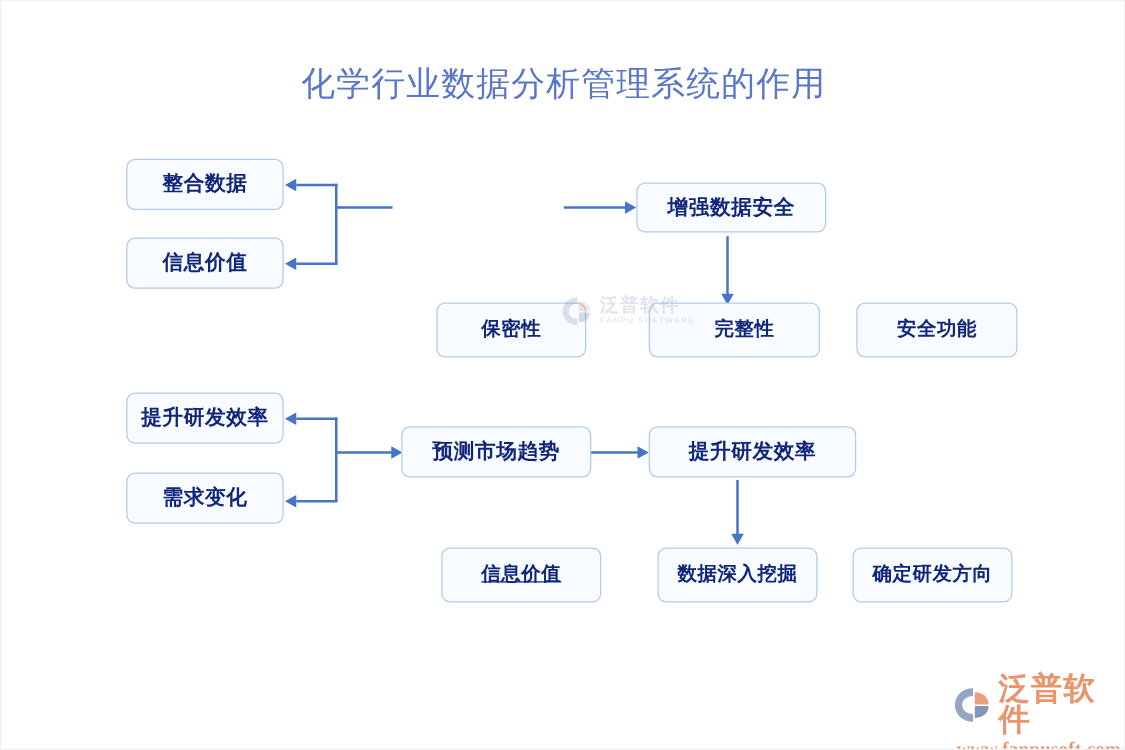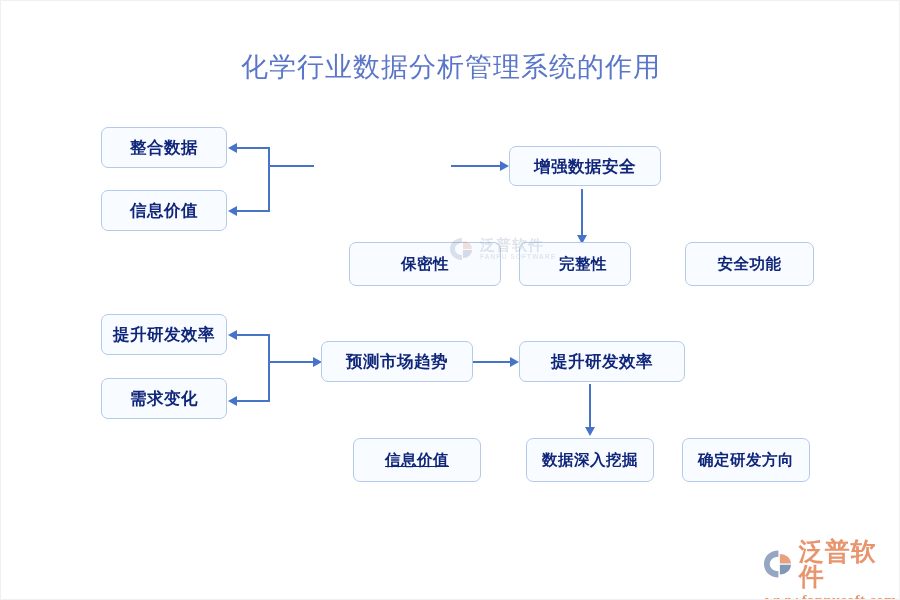--- a/index.html
+++ b/index.html
@@ -190,23 +190,23 @@
 
   <div class="node lg" style="left:100px; top:189px; width:126px; height:41px;">信息价值</div>
 
   <div class="node lg" style="left:100px; top:313px; width:126px; height:41px;">提升研发效率</div>
 
   <div class="node lg" style="left:100px; top:377px; width:126px; height:41px;">需求变化</div>
 
 
   <div class="node lg" style="left:508px; top:145px; width:152px; height:40px;">增强数据安全</div>
 
-  <div class="node md" style="left:348px; top:241px; width:152px; height:44px;">保密性</div>
-
-  <div class="node md" style="left:518px; top:241px; width:112px; height:44px;padding-left:16px;">完整性</div>
+  <div class="node md" style="left:348px; top:241px; width:120px; height:44px;">保密性</div>
+
+  <div class="node md" style="left:518px; top:241px; width:137px; height:44px;padding-left:16px;">完整性</div>
 
   <div class="node md" style="left:684px; top:241px; width:129px; height:44px;">安全功能</div>
 
   <div class="node lg" style="left:320px; top:340px; width:152px; height:41px;">预测市场趋势</div>
 
   <div class="node lg" style="left:518px; top:340px; width:166px; height:41px;">提升研发效率</div>
 
   <div class="node md" style="left:352px; top:437px; width:128px; height:44px;text-decoration:underline;">信息价值</div>
 
   <div class="node md" style="left:525px; top:437px; width:128px; height:44px;">数据深入挖掘</div>

